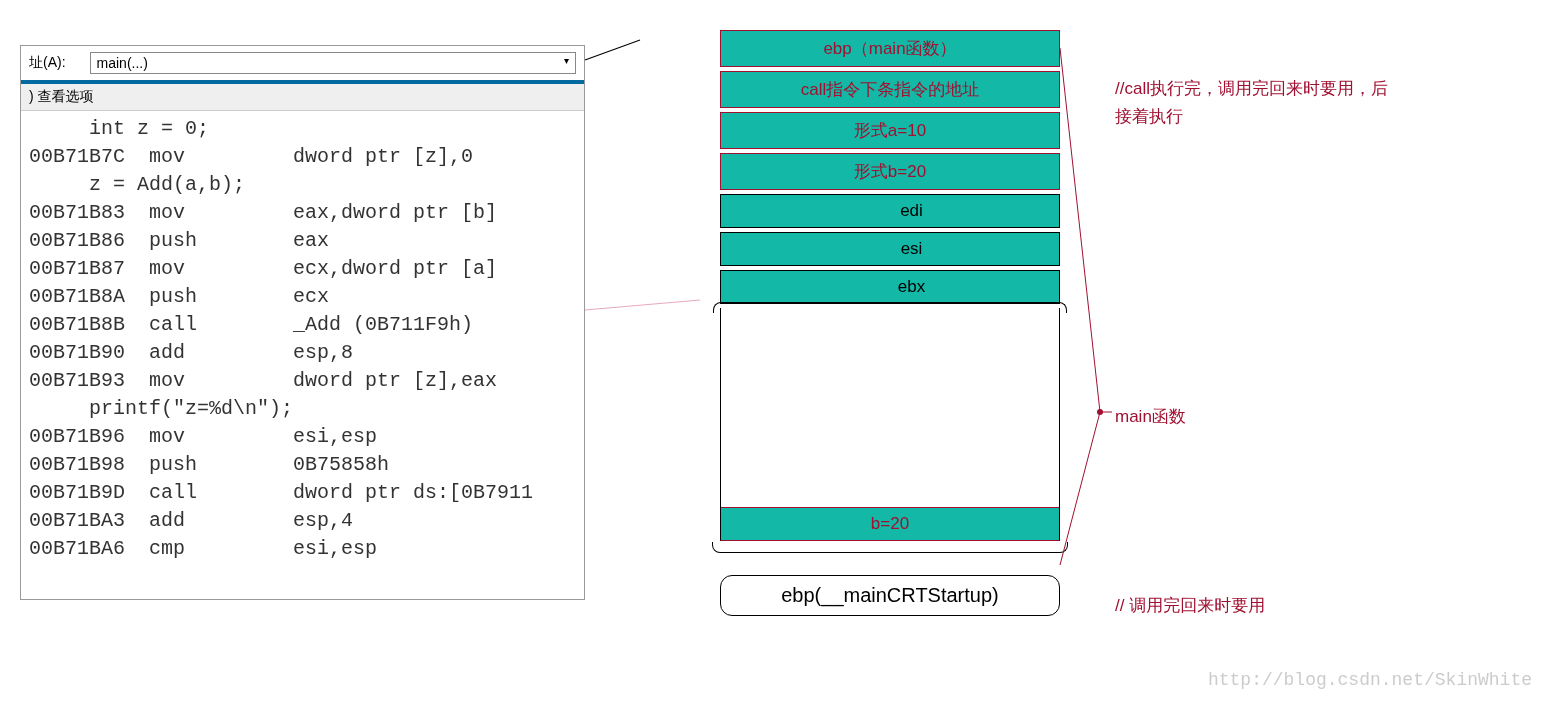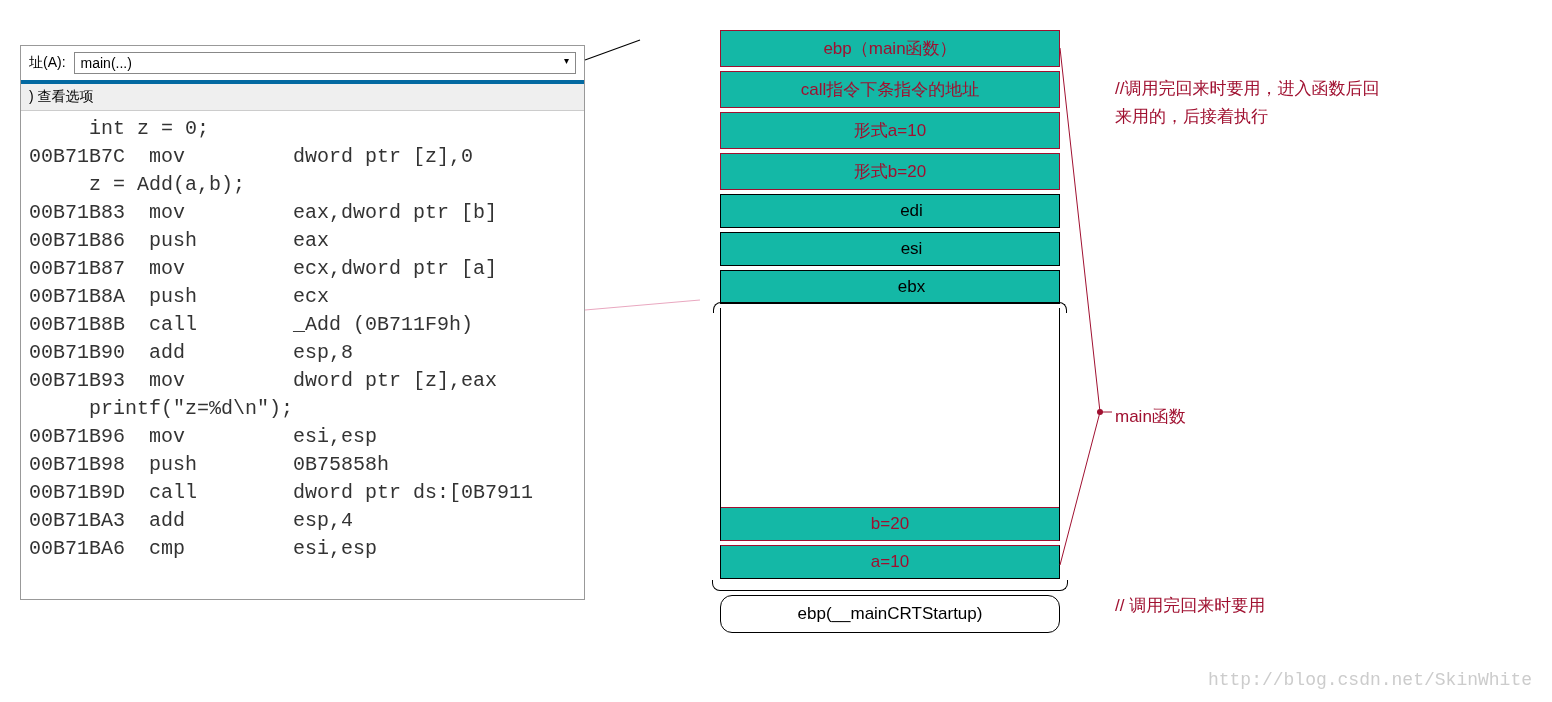--- a/index.html
+++ b/index.html
@@ -26,21 +26,21 @@
       overflow: hidden;
     }
     .code-header {
       display: flex;
       align-items: center;
       padding: 6px 8px;
       font-size: 14px;
       background: #fff;
     }
     .code-header-label {
-      margin-right: 8px;
+      margin-right: 24px;
     }
     .code-dropdown {
       flex: 1;
       border: 1px solid #888;
       background: #fff;
       padding: 2px 6px;
       font-size: 14px;
       height: 22px;
       display: flex;
       align-items: flex-start;
@@ -132,23 +132,23 @@
       height: 10px;
       border-bottom: 1.5px solid #000;
       border-left: 1.5px solid #000;
       border-right: 1.5px solid #000;
       border-radius: 0 0 8px 8px;
     }
     .stack-ebp-bottom {
       border: 1.5px solid #000;
       color: #000;
       text-align: center;
-      font-size: 17px;
+      font-size: 20px;
       padding: 8px 4px;
-      margin-top: 4px;
+      margin-top: 22px;
       border-radius: 12px;
     }
     .annotation {
       position: absolute;
       color: #a01030;
       font-size: 17px;
       line-height: 28px;
     }
     .annot1 {
       left: 1115px;
@@ -213,26 +213,25 @@
 <div class="stack-diagram">
   <div class="stack-cell">ebp（main函数）</div>
   <div class="stack-cell">call指令下条指令的地址</div>
   <div class="stack-cell">形式a=10</div>
   <div class="stack-cell">形式b=20</div>
   <div class="stack-cell black">edi</div>
   <div class="stack-cell black">esi</div>
   <div class="stack-cell black">ebx</div>
   <div class="stack-gap"></div>
   <div class="stack-cell b20">b=20</div>
-  <div class="stack-cell a10">a=10</div>
   <div class="stack-bottom-gap"></div>
   <div class="stack-ebp-bottom">ebp(__mainCRTStartup)</div>
 </div>
 
-<div class="annotation annot1">//调用完回来时要用，进入函数后回来用的，后接着执行</div>
+<div class="annotation annot1">//call执行完，调用完回来时要用，后接着执行</div>
 <div class="annotation annot2">main函数</div>
 <div class="annotation annot3">// 调用完回来时要用</div>
 
 <div class="watermark">http://blog.csdn.net/SkinWhite</div>
 
 <svg class="svg-overlay">
   <line x1="585" y1="60" x2="640" y2="40" stroke="#000" stroke-width="1.2"></line>
   <path d="M 585 310 Q 640 305 700 300" stroke="#e9a8c0" stroke-width="1.2" fill="none"></path>
   <line x1="1060" y1="48" x2="1100" y2="412" stroke="#a01030" stroke-width="1"></line>
   <line x1="1060" y1="565" x2="1100" y2="412" stroke="#a01030" stroke-width="1"></line>

